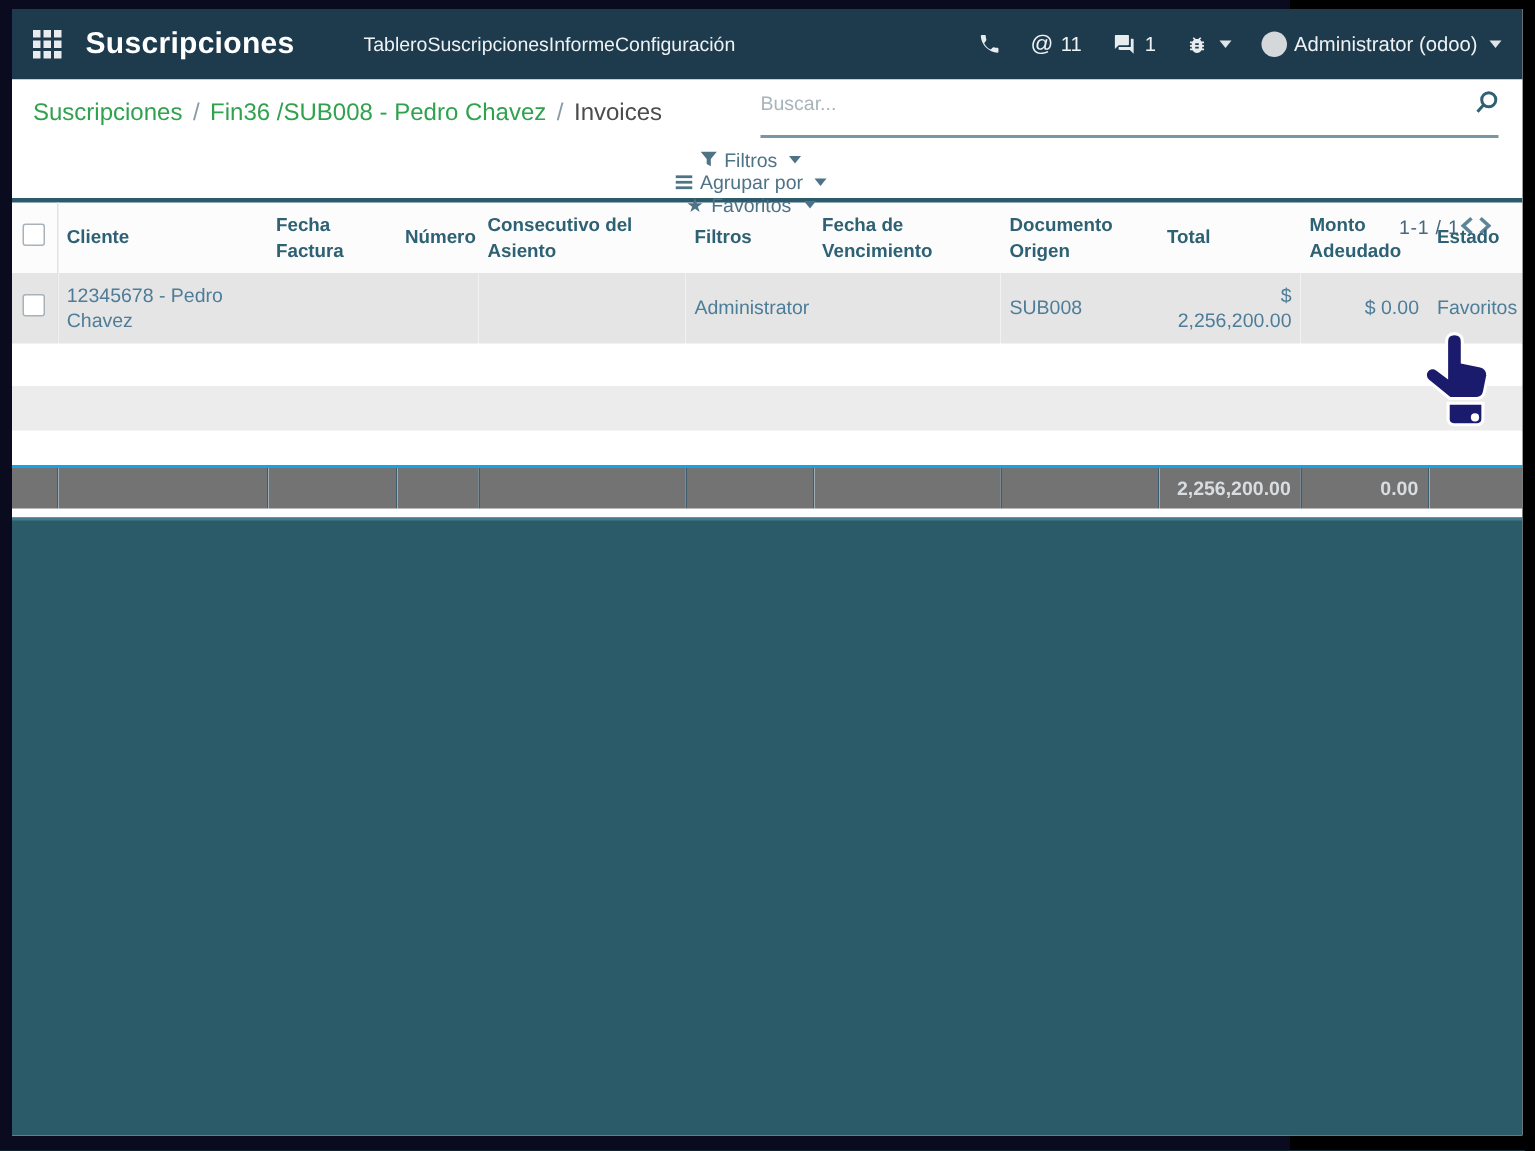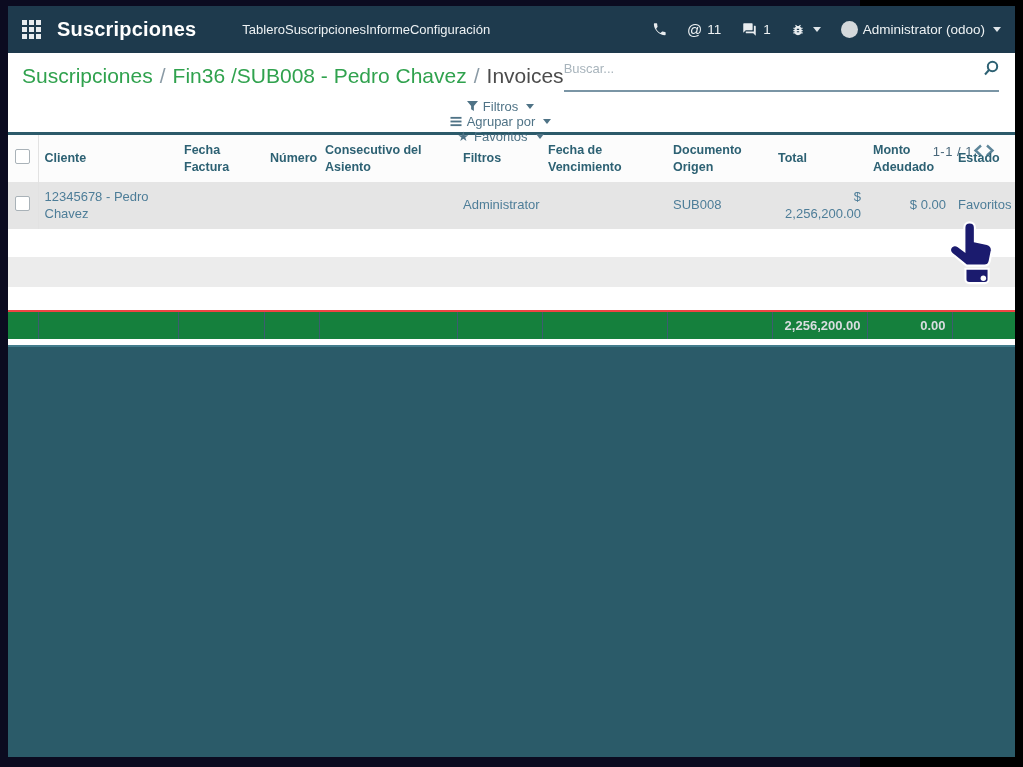--- a/index.html
+++ b/index.html
@@ -16,21 +16,21 @@
   .nav-menu div { cursor:pointer; }
   .nav-right { margin-left:auto; display:flex; align-items:center; gap:20px; font-size:13.5px; color:#eef2f4; }
   .nav-right .item { display:flex; align-items:center; gap:5px; cursor:pointer; }
   .caret { width:0; height:0; border-left:4px solid transparent; border-right:4px solid transparent; border-top:5px solid #dfe5e9; margin-left:3px; }
   .avatar { width:17px; height:17px; border-radius:50%; background:#d4d8db; display:inline-block; }
   .at-symbol { font-size:15px; }
 
   
   .control-panel { background:#fff; border-bottom:3px solid #2c5a6a; }
   .cp-row1 { height:46px; display:flex; align-items:center; }
-  .breadcrumb { font-size:21px; margin-left:14px; white-space:nowrap; flex:1; }
+  .breadcrumb { font-size:16px; margin-left:14px; white-space:nowrap; flex:1; }
   .breadcrumb .crumb-link { color:#30a24e; cursor:pointer; }
   .breadcrumb .sep { color:#8a9aa5; padding:0 7px; }
   .breadcrumb .crumb-current { color:#4c4c4c; }
   .searchbox { width:492px; margin-right:16px; display:flex; align-items:center; border-bottom:2px solid #7a95a5; padding-bottom:14px; }
   .searchbox input { flex:1; border:none; outline:none; font-size:13px; color:#444; font-family:"Liberation Sans",sans-serif; }
   .searchbox input::placeholder { color:#a8b4bc; }
   .cp-row2 { height:33px; display:flex; align-items:center;flex-direction:column; }
   .cp-spacer { width:505px; }
   .filter-btn { display:flex; align-items:center; gap:5px; font-size:13px; color:#4f7386; margin-right:22px; cursor:pointer; }
   .filter-btn .caret { border-top-color:#4f7386; }
@@ -44,21 +44,21 @@
   thead tr { height:47px; background:#fcfcfc; }
   thead th { font-size:12.5px; font-weight:700; color:#2d6173; text-align:left; line-height:1.3; }
   .row-data { height:47px; background:#e5e5e5; cursor:pointer; }
   .row-data td { font-size:13px; color:#4d7d98; line-height:1.3; }
   td.num, th.num { text-align:right; }
   .cbx-cell { text-align:center; border-right:1px solid #e2e2e2; }
   .cbx { width:15px; height:15px; border:1px solid #a9b2b8; border-radius:2px; background:#fff; display:inline-block; cursor:pointer; }
   .stripe-a { height:28px; background:#fff; }
   .stripe-b { height:30px; background:#ececec; }
   .stripe-c { height:24px; background:#fff; }
-  .row-footer { height:28px; background:#15803d; border-top:2px solid #ef4444;padding-left:24px; }
+  .row-footer { height:28px; background:#737373; border-top:2px solid #0ea5e9;padding-left:24px; }
   .row-footer td { border-left:1px solid #3c5d70; font-size:13px; font-weight:700; color:#d9dde0; }
   .row-footer td:first-child { border-left:none; }
 
   
   .canvas-bg { position:absolute; left:0; right:0; bottom:0; top:339px; background:#2b5b69; border-top:2px solid #437c8c; }
 
   
   .hand-cursor { position:absolute; left:930px; top:214px; width:58px; height:66px; pointer-events:none; }
 </style>
 </head>

